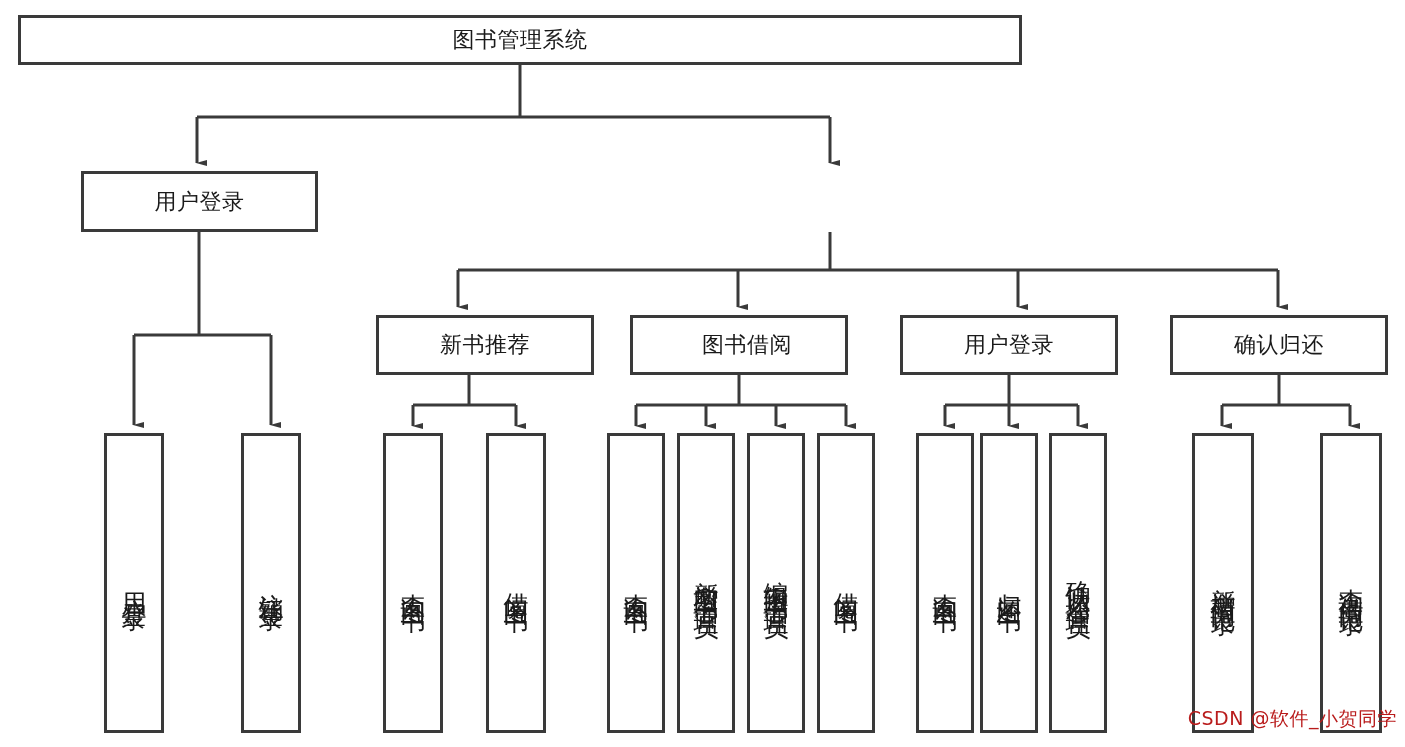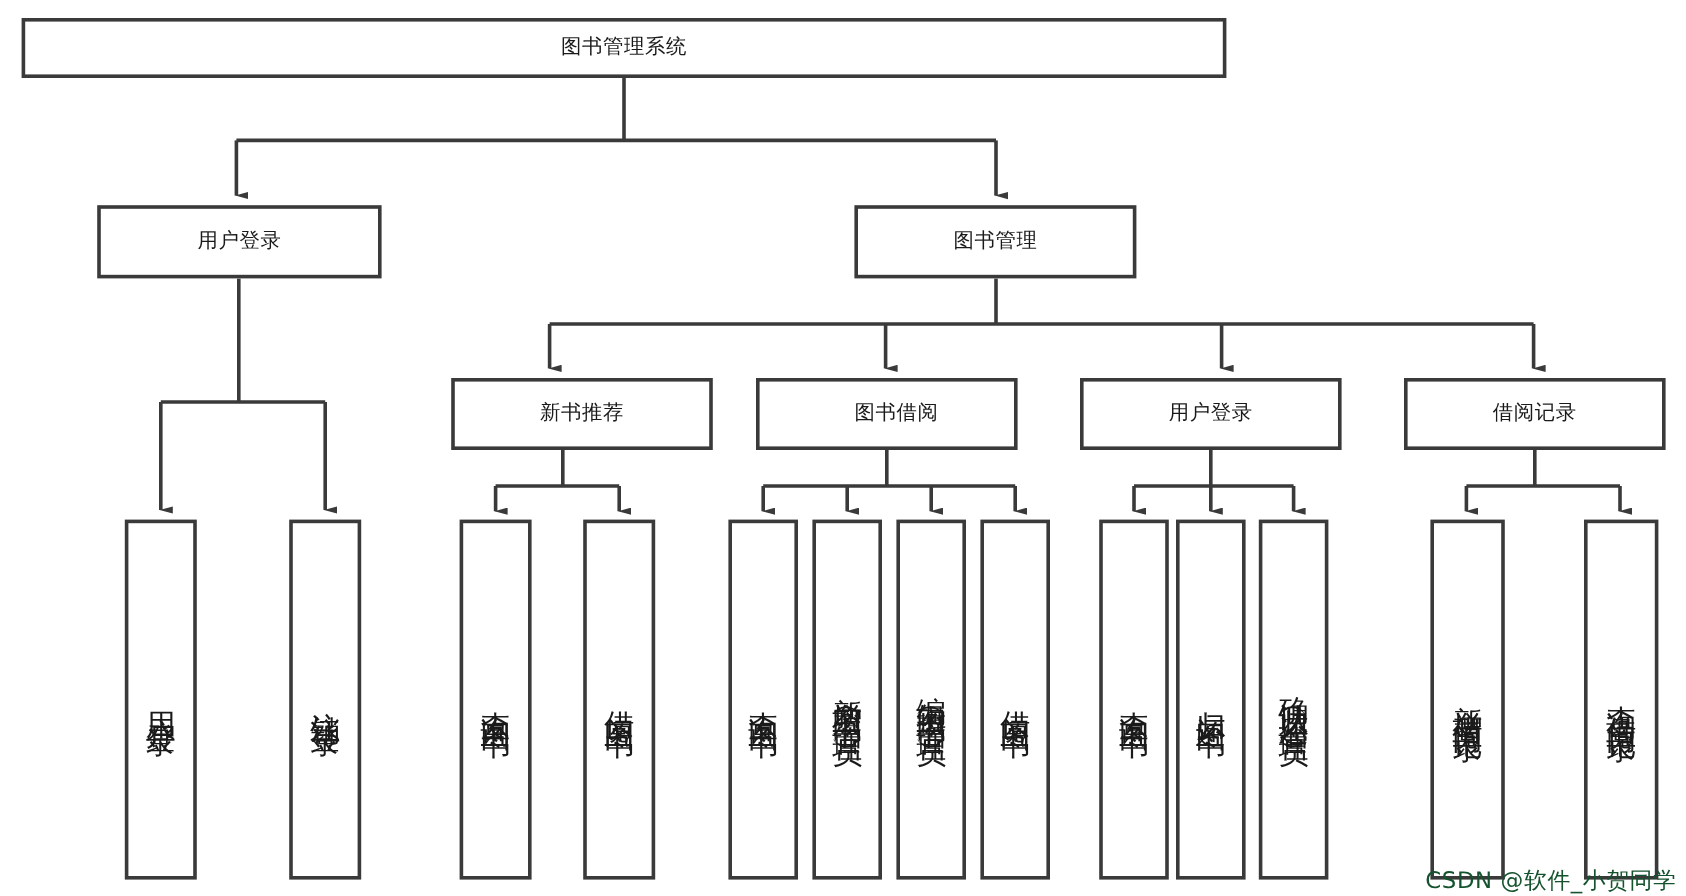--- a/index.html
+++ b/index.html
@@ -29,44 +29,44 @@
     position: absolute;
     box-sizing: border-box;
     background: #ffffff;
     border: 3px solid #3a3a3a;
     display: flex;
     align-items: center;
     justify-content: center;
     color: #1a1a1a;
   }
   .node .label {
-    font-size: 17px;
+    font-size: 22px;
     line-height: 1.15;
     letter-spacing: 0.5px;
     white-space: nowrap;
   }
   .node.leaf {
     align-items: center;
     justify-content: center;
   }
   .node.leaf .label {
     writing-mode: vertical-rl;
     text-orientation: upright;
     font-size: 25px;
     letter-spacing: 5px;
     line-height: 1;
     white-space: nowrap;
     text-align: center;
   }
   .watermark {
     position: absolute;
     right: 8px;
-    bottom: 0;
+    bottom: 15px;
     font-size: 19px;
-    color: #14532d;
+    color: #b91c1c;
     letter-spacing: 0.5px;
     white-space: nowrap;
     z-index: 5;
   }
 </style>
 </head>
 <body>
 
 <div id="canvas">
 
@@ -123,35 +123,32 @@
     </g>
   </svg>
 
   <div class="node" style="left:18px; top:15px; width:1004px; height:50px;">
     <span class="label">图书管理系统</span>
   </div>
 
   <div class="node" style="left:81px; top:171px; width:237px; height:61px;">
     <span class="label">用户登录</span>
   </div>
-  <div class="node" style="left:712px; top:171px; width:235px; height:61px;">
-    <span class="label">图书管理</span>
-  </div>
 
   <div class="node" style="left:376px; top:315px; width:218px; height:60px;">
     <span class="label">新书推荐</span>
   </div>
   <div class="node" style="left:630px; top:315px; width:218px; height:60px;padding-left:16px;">
     <span class="label">图书借阅</span>
   </div>
   <div class="node" style="left:900px; top:315px; width:218px; height:60px;">
     <span class="label">用户登录</span>
   </div>
   <div class="node" style="left:1170px; top:315px; width:218px; height:60px;">
-    <span class="label">借阅记录</span>
+    <span class="label">确认归还</span>
   </div>
 
   <div class="node leaf" style="left:104px; top:433px; width:60px; height:300px;">
     <span class="label">用户登录</span>
   </div>
   <div class="node leaf" style="left:241px; top:433px; width:60px; height:300px;">
     <span class="label">注销登录</span>
   </div>
 
   <div class="node leaf" style="left:383px; top:433px; width:60px; height:300px;">

